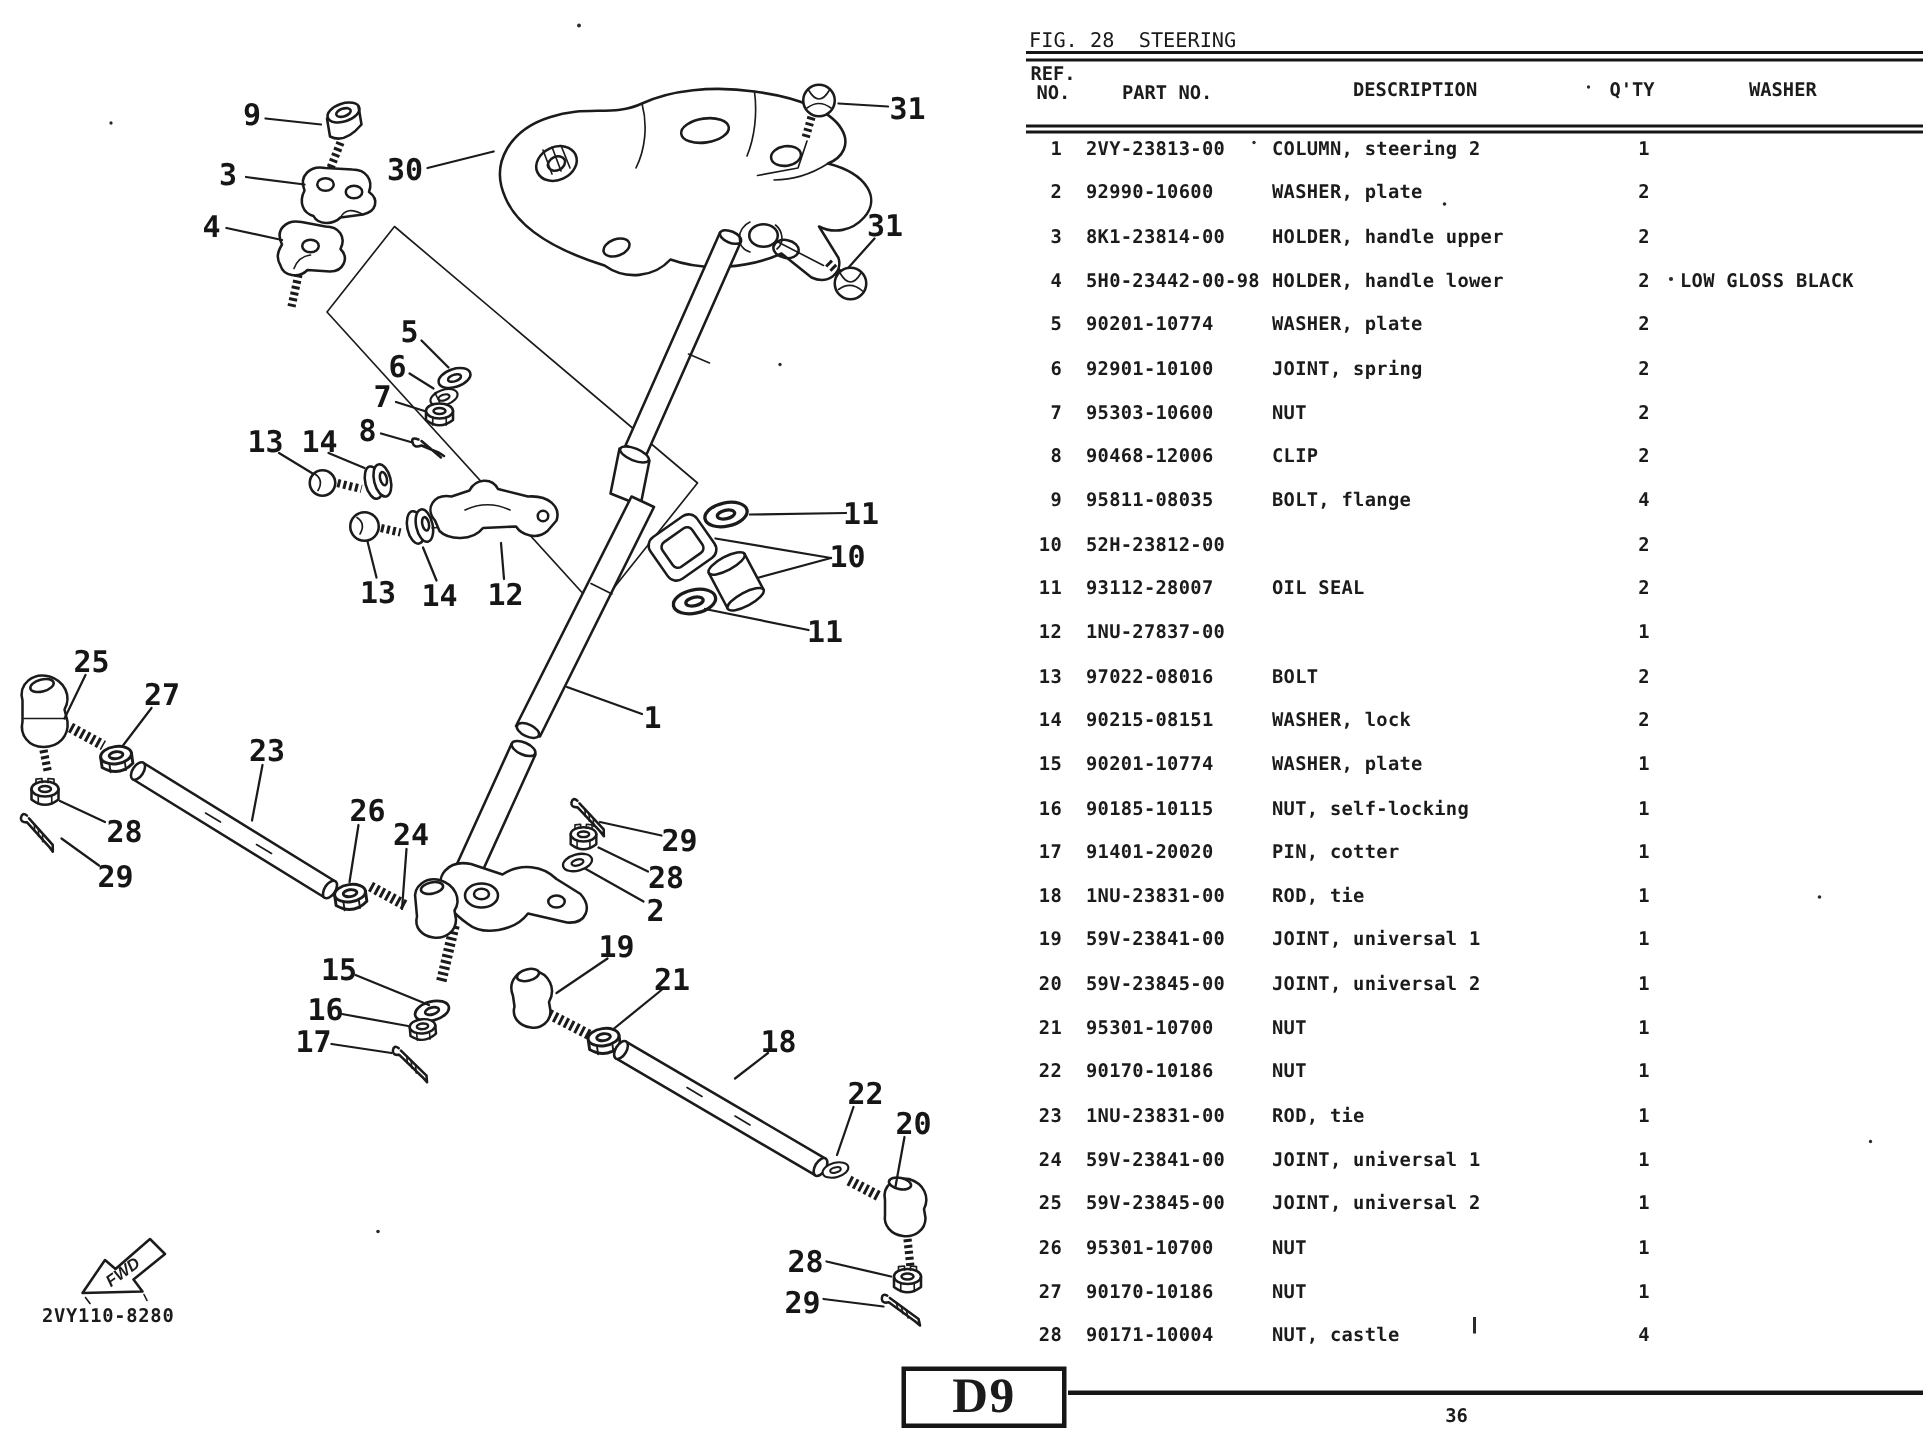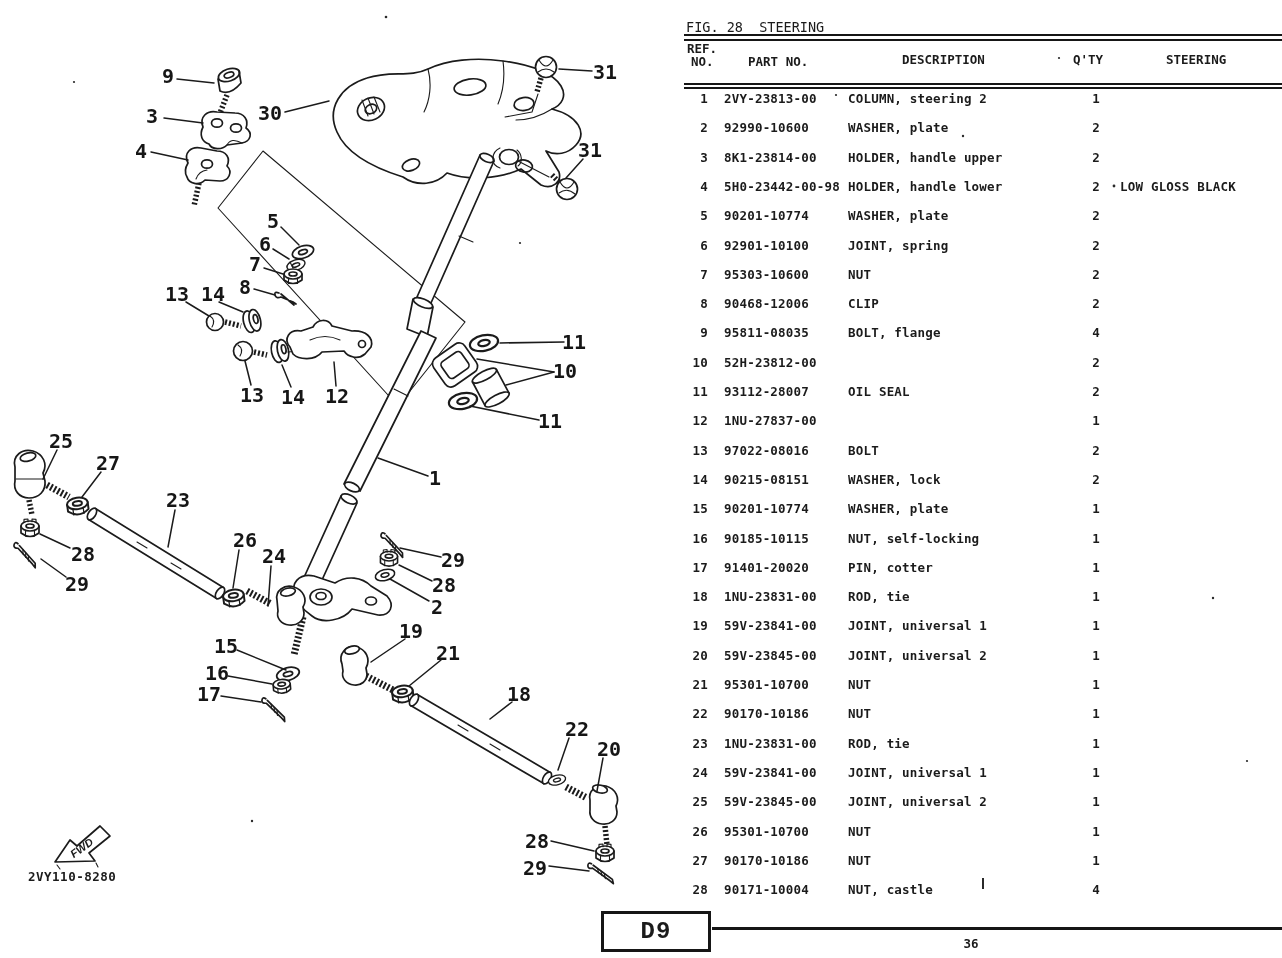--- a/index.html
+++ b/index.html
@@ -23,21 +23,21 @@
   .trow{position:absolute;left:682px;width:600px;height:29px;font-size:12.5px;font-weight:bold;}
   .trow span{position:absolute;top:0;line-height:29px;white-space:pre;letter-spacing:0.2px;}
   .c-ref{left:0;width:26px;text-align:right;}
   .c-part{left:42px;}
   .c-desc{left:166px;}
   .c-qty{left:404px;width:20px;text-align:center;}
   .c-rem{left:438px;}
   #bottom-rule{position:absolute;left:712px;top:927px;width:570px;height:2.5px;background:#161616;}
   #d9-box{position:absolute;left:601px;top:911px;width:110px;height:41px;border:3.5px solid #161616;
           display:flex;align-items:center;justify-content:center;}
-  #d9-box span{font-family:Liberation Mono, monospace;font-weight:bold;font-size:24px;letter-spacing:1px;}
+  #d9-box span{font-family:Liberation Serif, serif;font-weight:bold;font-size:33px;letter-spacing:1px;}
   #page-number{position:absolute;left:954px;top:936px;width:34px;text-align:center;
                font-size:12.5px;font-weight:bold;}
   #stray-tick{position:absolute;left:982px;top:878px;width:1.5px;height:11px;background:#2a2a2a;}
 </style>
 </head>
 <body>
 
 <div id="page">
 
   <svg id="diagram" width="1282" height="958" viewBox="0 0 1282 958">
@@ -355,21 +355,21 @@
     <div id="figure-title">FIG. 28  STEERING</div>
 
     <div class="rule" style="top:34px;height:2px;"></div>
     <div class="rule" style="top:39px;height:1.5px;"></div>
 
     <div class="hdr" style="left:687px;top:41px;">REF.</div>
     <div class="hdr" style="left:691px;top:54px;">NO.</div>
     <div class="hdr" style="left:708px;top:54px;margin-left:40px;">PART NO.</div>
     <div class="hdr" style="left:902px;top:52px;">DESCRIPTION</div>
     <div class="hdr" style="left:1073px;top:52px;">Q'TY</div>
-    <div class="hdr" style="left:1166px;top:52px;">STEERING</div>
+    <div class="hdr" style="left:1166px;top:52px;">WASHER</div>
 
     <div class="rule" style="top:83px;height:2px;"></div>
     <div class="rule" style="top:87px;height:1.5px;"></div>
 
     <div id="rows">
         <div class="trow" style="top: 84px;">
           <span class="c-ref">1</span>
           <span class="c-part">2VY-23813-00</span>
           <span class="c-desc">COLUMN, steering 2</span>
           <span class="c-qty">1</span>

